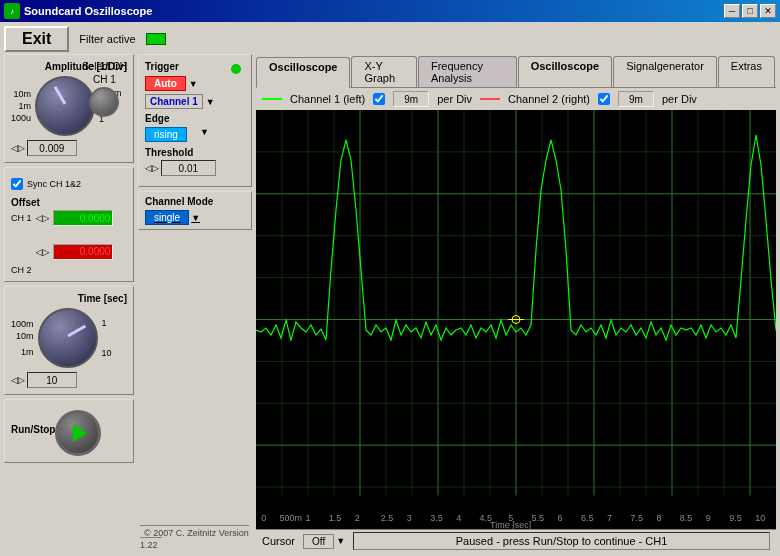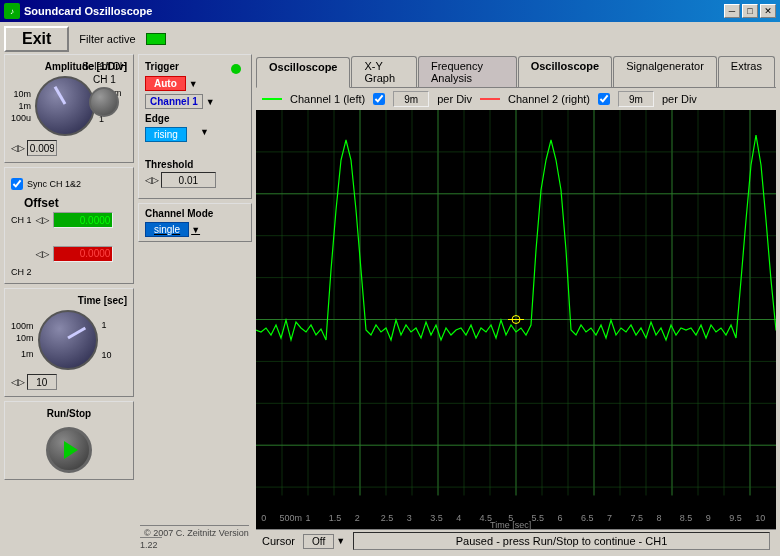--- a/index.html
+++ b/index.html
@@ -141,21 +141,21 @@
     .knob-labels-h {
       display: flex;
       flex-direction: column;
       font-size: 9px;
       gap: 2px;
     }
 
     .small-input {
       border: 1px inset #808080;
       background: #d4d0c8;
-      width: 30px;
+      width: 50px;
       height: 16px;
       font-size: 10px;
       padding: 0 2px;
       text-align: center;
     }
 
     
     .select-ch-area {
       position: absolute;
       right: 6px;
@@ -259,21 +259,21 @@
     }
 
     
     .run-stop-section {
       border: 1px solid #808080;
       border-top-color: #dfdfdf;
       border-left-color: #dfdfdf;
       background: #d4d0c8;
       padding: 6px;
       display: flex;
-      flex-direction: column;
+      flex-direction: row;
       align-items: center;
     }
     .run-stop-btn {
       width: 46px; height: 46px;
       border-radius: 50%;
       background: radial-gradient(circle at 35% 30%, #888, #333);
       border: 3px solid #666;
       display: flex; align-items: center; justify-content: center;
       cursor: pointer;
       margin-top: 4px;
@@ -451,21 +451,21 @@
               <div class="ch-knob-small"></div>
             </div>
           </div>
 
           <div class="panel-section">
             <div class="sync-row">
               <input type="checkbox" class="checkbox" checked="" style="">
               <span style="font-size:9px;">Sync CH 1&amp;2</span>
             </div>
             <div class="offset-area">
-              <span style="font-size:12px; font-weight:bold;margin-left:13px;">Offset</span>
+              <span style="font-size:10px; font-weight:bold;">Offset</span>
               <div class="offset-row">
                 <span style="font-size:9px;">CH 1</span>
                 <span style="font-size:9px;">◁▷</span>
                 <input class="offset-input offset-green" type="text" value="0.0000" style="">
               </div>
               <div class="offset-row">
                 <span style="font-size:9px;margin-top:37px;">CH 2</span>
                 <span style="font-size:9px;">◁▷</span>
                 <input class="offset-input offset-red" type="text" value="0.0000" style="">
               </div>
@@ -516,21 +516,21 @@
             </div>
             <div style="display:flex; align-items:center; gap:3px; margin-bottom:3px;">
               <button class="channel-btn">
                 <span>Channel 1</span>
               </button>
               <span style="font-size:9px;">▼</span>
             </div>
             <div style="margin-bottom:3px;">
               <span style="font-size:10px; font-weight:bold;">Edge</span>
             </div>
-            <div style="display:flex; align-items:flex-start; gap:13px; margin-bottom:16px;">
+            <div style="display:flex; align-items:flex-start; gap:13px; margin-bottom:4px;">
               <button class="edge-btn">rising</button>
               <span style="font-size:9px;">▼</span>
             </div>
             <div style="margin-bottom:2px;">
               <span style="font-size:10px; font-weight:bold;">Threshold</span>
             </div>
             <div style="display:flex; align-items:center; gap:2px; margin-bottom:4px;">
               <span style="font-size:9px;">◁▷</span>
               <input class="small-input" type="text" value="0.01" style="width: 55px;">
             </div>

